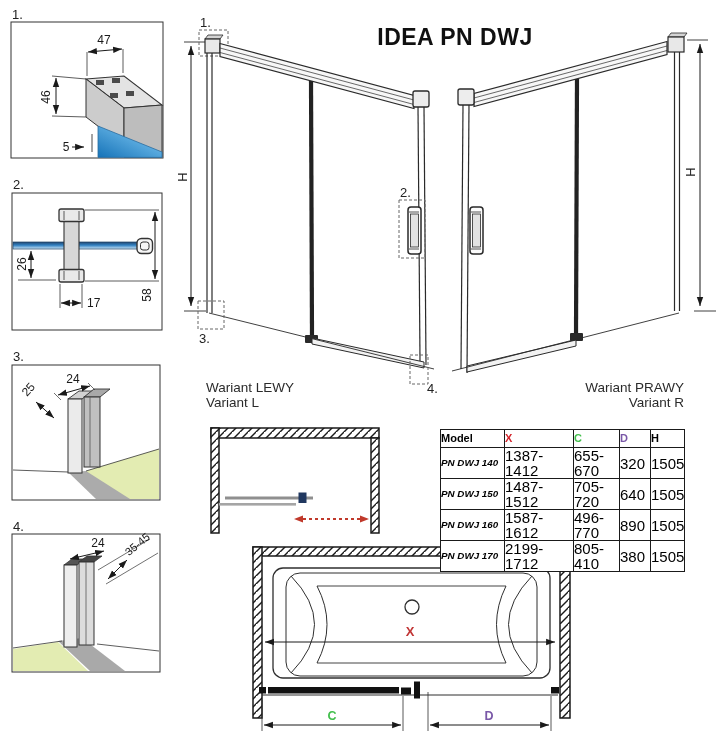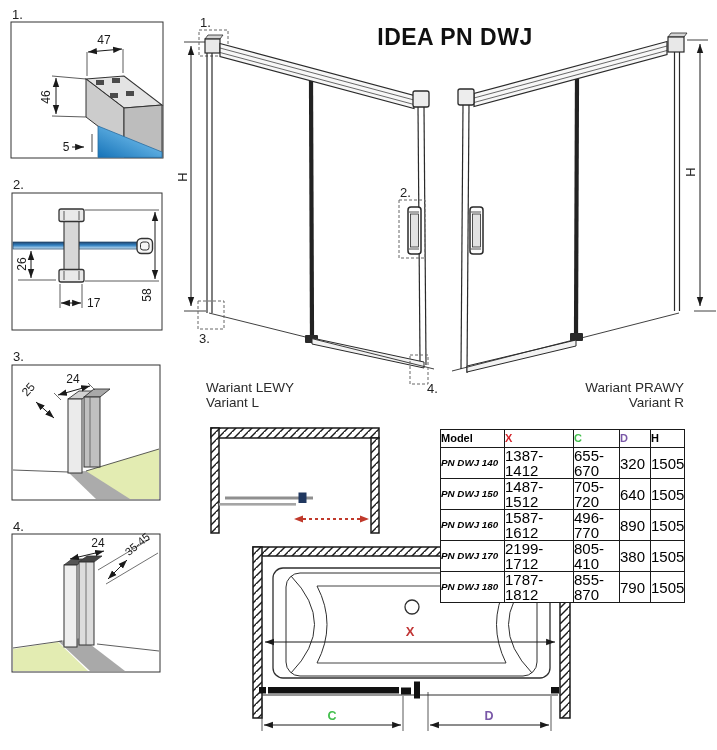--- a/index.html
+++ b/index.html
@@ -342,23 +342,16 @@
       <td bind="">890</td>
       <td>1505</td>
     </tr>
     <tr>
       <td class="model-cell">PN DWJ 170</td>
       <td>2199-1712</td>
       <td>805-410</td>
       <td>380</td>
       <td>1505</td>
     </tr>
-    <tr>
-      <td class="model-cell">PN DWJ 180</td>
-      <td>1787-1812</td>
-      <td>855-870</td>
-      <td>790</td>
-      <td>1505</td>
-    </tr>
   </tbody>
 </table>
 
 </div>
 
 </body></html>

